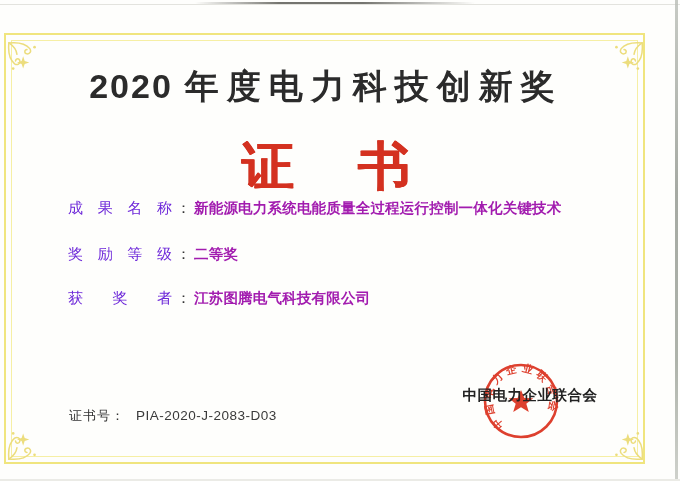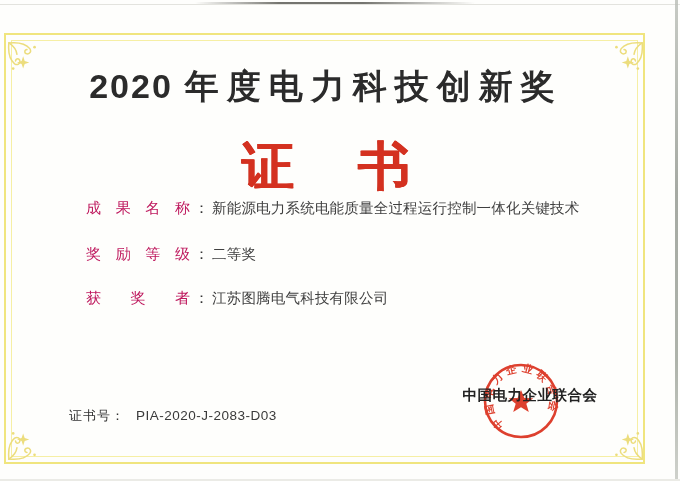--- a/index.html
+++ b/index.html
@@ -37,23 +37,23 @@
   .subtitle{position:absolute;left:0;top:112px;width:652px;text-align:center;
      font-family:"DejaVu Serif","Liberation Serif",serif;font-weight:bold;
      font-size:52px;color:#d43120;white-space:nowrap;margin-top:20px;}
   .subtitle .st{letter-spacing:64px;padding-left:64px;
      text-shadow:0.6px 0 0 #d43120, -0.4px 0.4px 0 #c92d1c;}
 
   
   .row{position:absolute;left:68px;white-space:nowrap;color:#2d2d2d;font-size:15px;}
   .row-1{top:199px;} .row-2{top:245px;} .row-3{top:289px;}
   .f-label{display:inline-block;width:104px;text-align:justify;text-align-last:justify;
-     font-family:"Liberation Serif",serif;color:#be185d;vertical-align:bottom;margin-left:18px;}
+     font-family:"Liberation Serif",serif;color:#6d28d9;vertical-align:bottom;}
   .f-colon{font-family:"Liberation Serif",serif;margin:0 3px 0 4px;color:#333;}
-  .f-value{font-weight:400;letter-spacing:.2px;color:#404040;font-size:14.5px;}
+  .f-value{font-weight:700;letter-spacing:.2px;color:#a21caf;font-size:14.5px;}
 
   
   .certno{position:absolute;left:69px;top:407px;white-space:nowrap;font-size:13px;color:#333;}
   .certno .lbl{font-family:Liberation Serif, serif;letter-spacing:1px;}
   .certno .num{font-family:"Liberation Sans",sans-serif;font-size:13.5px;
      letter-spacing:.5px;color:#3a3a3a;margin-left:11px;}
 
   
   .issuer{position:absolute;left:444px;top:386px;width:172px;text-align:center;z-index:3;
      font-size:14.5px;font-weight:700;color:#222;letter-spacing:.5px;white-space:nowrap;}

